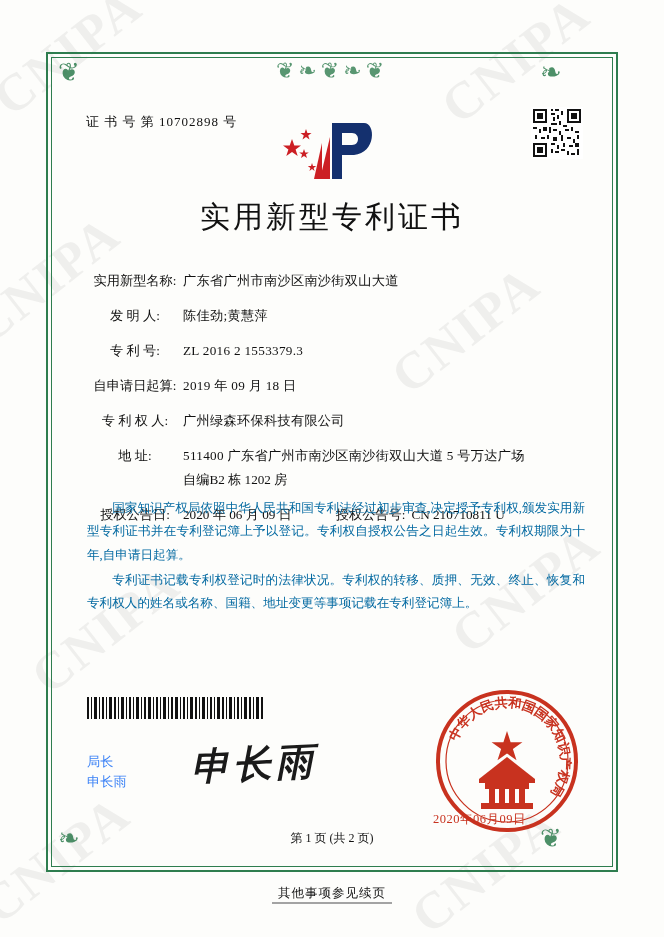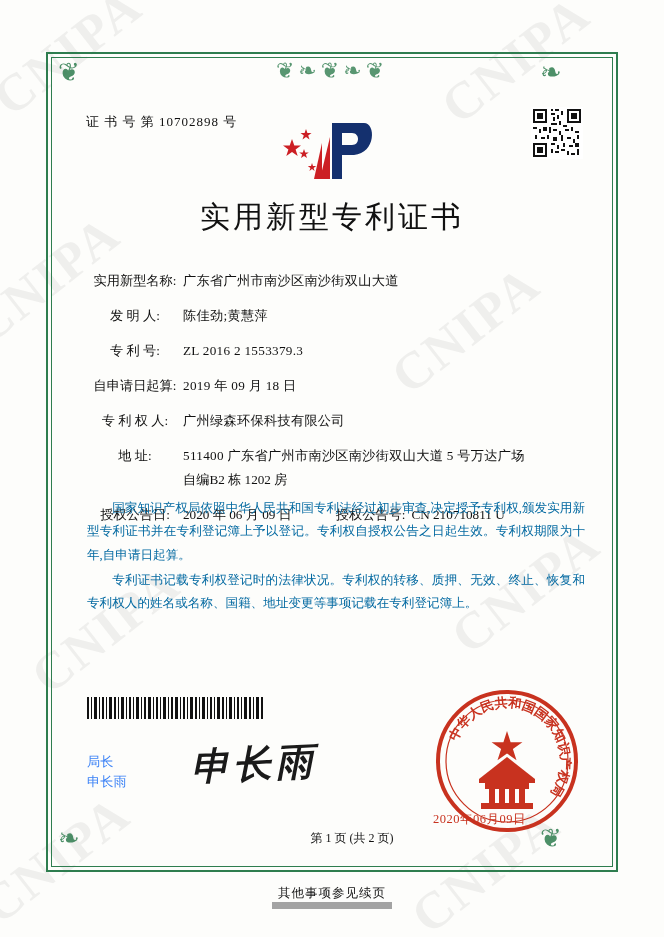--- a/index.html
+++ b/index.html
@@ -240,35 +240,34 @@
   }
 
   .pagenum {
     position: absolute;
     bottom: 20px;
     left: 0;
     width: 562px;
     text-align: center;
     font-size: 12px;
     color: #111;
-    padding-left: 20px;
   }
 
   .footnote {
     position: absolute;
     top: 885px;
     left: 0;
     width: 664px;
     text-align: center;
     font-size: 12.5px;
     color: #111;
     letter-spacing: 1px;
   }
   .footnote span {
-    border-bottom: 7px solid #a3a3a3;
+    border-bottom: 2px solid #a3a3a3;
     padding: 1px 6px 2px 6px;
     text-align: right;
   }
 </style>
 </head>
 <body>
 
 <div class="page">
 
   <div class="wm wm1">CNIPA</div>

